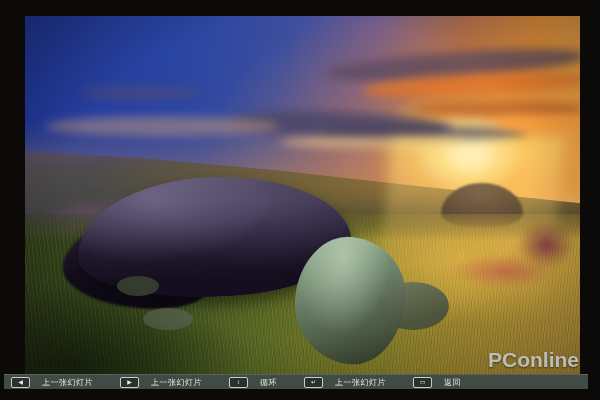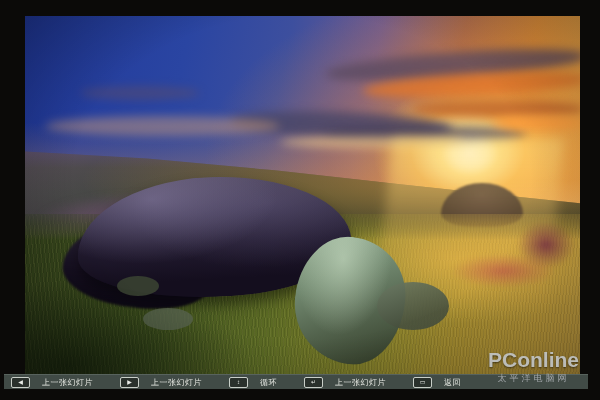--- a/index.html
+++ b/index.html
@@ -182,14 +182,13 @@
     <span class="lbl">上一张幻灯片</span>
   </div>
   <div class="tb-btn">
     <span class="key">▭</span>
     <span class="lbl">返回</span>
   </div>
 </div>
 
 <div class="watermark">
   <div class="wm-brand">PConline</div>
-  <div class="wm-sub">太平洋电脑网</div>
 </div>
 
 </body></html>

